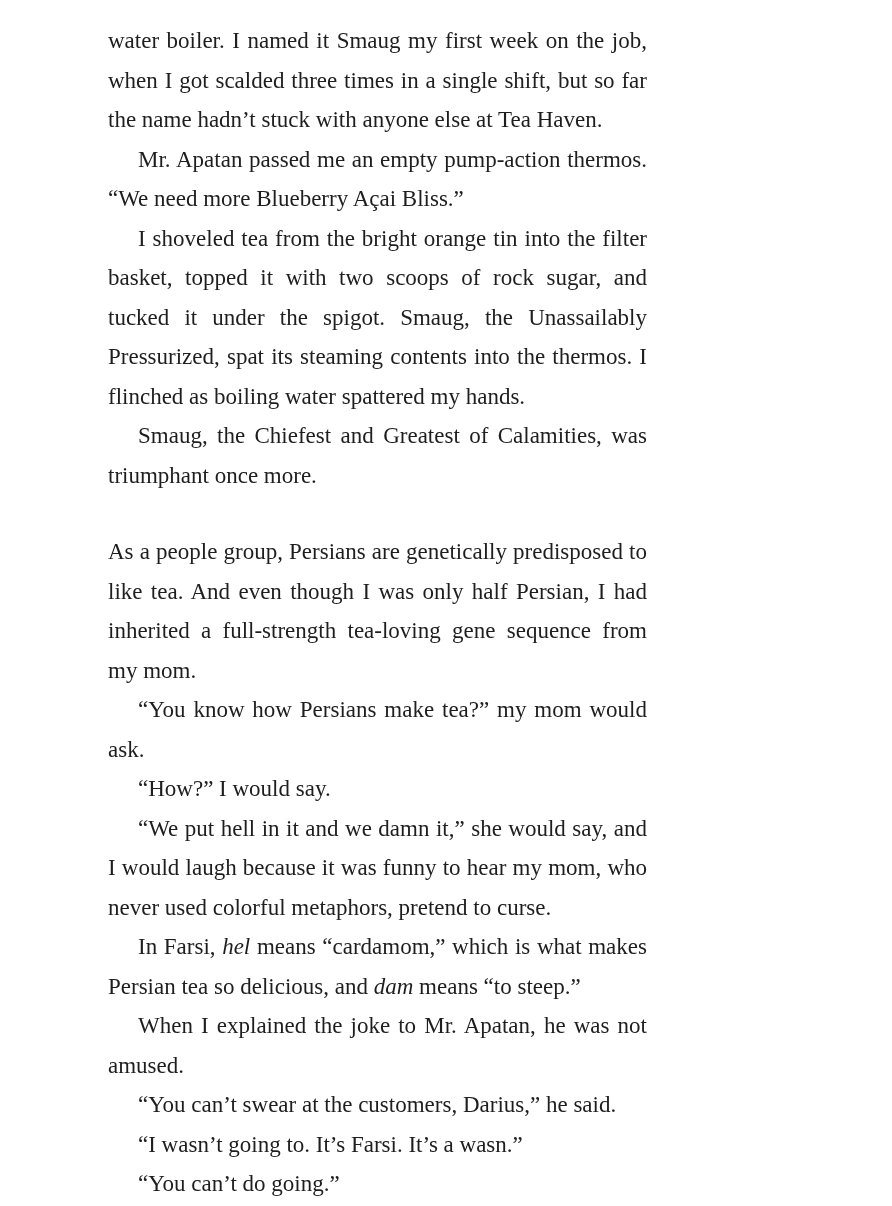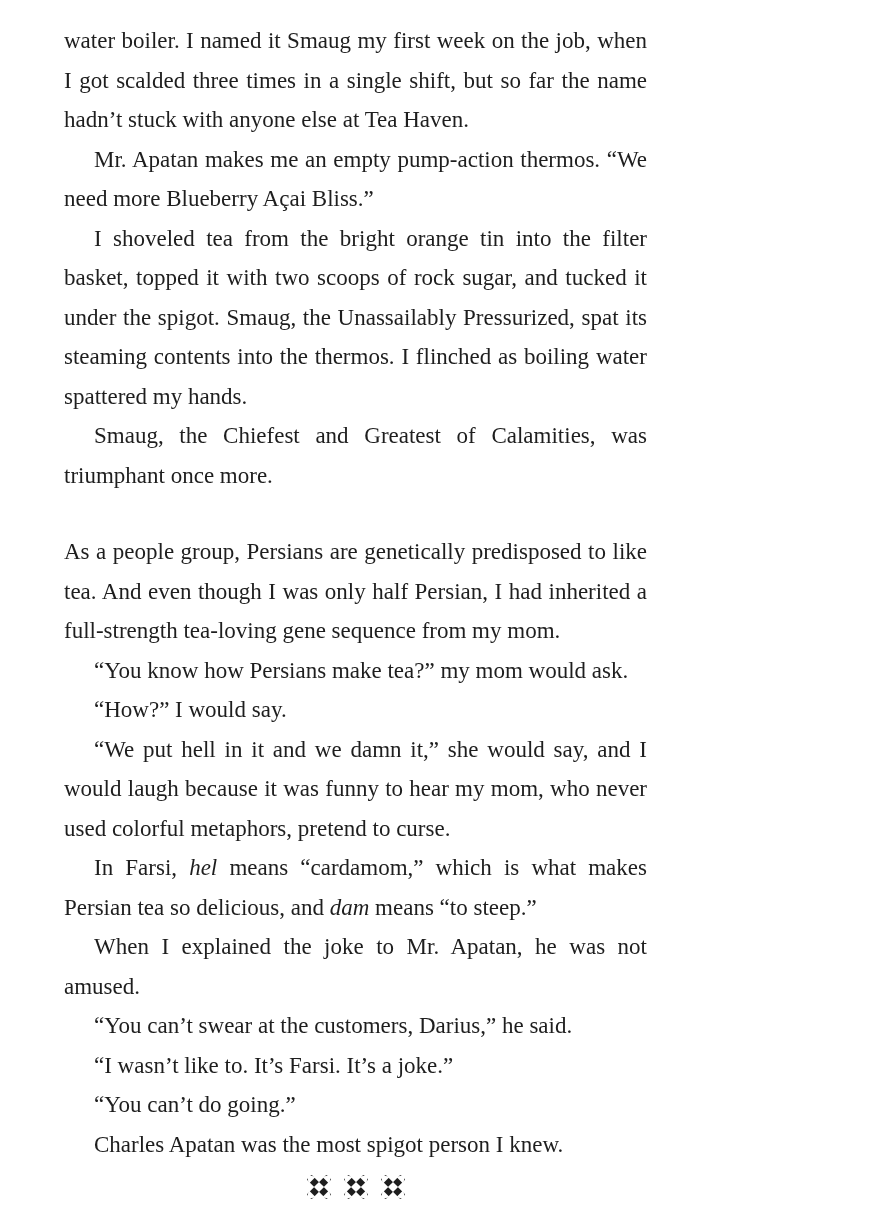--- a/index.html
+++ b/index.html
@@ -6,21 +6,21 @@
     margin: 0;
     padding: 0;
     background: #ffffff;
   }
   .book-page {
     position: relative;
     box-sizing: border-box;
     width: 752px;
     height: 1206px;
     background: #ffffff;
-    padding: 21px 105px 0 64px;
+    padding: 21px 105px 0 108px;
     font-family: "Liberation Serif", "DejaVu Serif", serif;
     color: #1e1e1e;
     overflow: hidden;
   }
   .text-block {
     font-size: 23px;
     line-height: 39.5px;
   }
   p.para {
     margin: 0;
@@ -48,31 +48,31 @@
     display: block;
     color: #1e1e1e;
   }
 </style>
 </head>
 <body>
 
 <div class="book-page">
   <div class="text-block" id="paragraphs">
       <p class="para"><span>water boiler. I named it Smaug my first week on the job, when I got scalded three times in a single shift, but so far the name hadn’t stuck with anyone else at Tea Haven.</span></p>
-      <p class="para indent"><span>Mr. Apatan makes me an empty pump-action thermos. “We need more Blueberry Açai Bliss.”</span></p>
+      <p class="para indent"><span>Mr. Apatan passed me an empty pump-action thermos. “We need more Blueberry Açai Bliss.”</span></p>
       <p class="para indent"><span>I shoveled tea from the bright orange tin into the filter basket, topped it with two scoops of rock sugar, and tucked it under the spigot. Smaug, the Unassailably Pressurized, spat its steaming contents into the thermos. I flinched as boiling water spattered my hands.</span></p>
       <p class="para indent"><span>Smaug, the Chiefest and Greatest of Calamities, was triumphant once more.</span></p>
       <p class="para section-break"><span>As a people group, Persians are genetically predisposed to like tea. And even though I was only half Persian, I had inherited a full-strength tea-loving gene sequence from my mom.</span></p>
       <p class="para indent"><span>“You know how Persians make tea?” my mom would ask.</span></p>
       <p class="para indent"><span>“How?” I would say.</span></p>
       <p class="para indent"><span>“We put hell in it and we damn it,” she would say, and I would laugh because it was funny to hear my mom, who never used colorful metaphors, pretend to curse.</span></p>
       <p class="para indent"><span>In Farsi, </span><em>hel</em><span> means “cardamom,” which is what makes Persian tea so delicious, and </span><em>dam</em><span> means “to steep.”</span></p>
       <p class="para indent"><span>When I explained the joke to Mr. Apatan, he was not amused.</span></p>
       <p class="para indent"><span>“You can’t swear at the customers, Darius,” he said.</span></p>
-      <p class="para indent"><span>“I wasn’t like to. It’s Farsi. It’s a joke.”</span></p>
+      <p class="para indent"><span>“I wasn’t going to. It’s Farsi. It’s a wasn.”</span></p>
       <p class="para indent"><span>“You can’t do going.”</span></p>
       <p class="para indent"><span>Charles Apatan was the most spigot person I knew.</span></p>
     </div>
   <div class="divider" id="divider">
       <svg class="orn" viewBox="0 0 24 24" xmlns="http://www.w3.org/2000/svg">
     <line x1="2" y1="2" x2="22" y2="22" stroke="currentColor" stroke-width="6.8"></line>
     <line x1="22" y1="2" x2="2" y2="22" stroke="currentColor" stroke-width="6.8"></line>
     <polygon fill="#ffffff" points="-1,-1 8.5,2 2,8.5"></polygon>
     <polygon fill="#ffffff" points="-1,-1 8.5,2 2,8.5" transform="rotate(90 12 12)"></polygon>
     <polygon fill="#ffffff" points="-1,-1 8.5,2 2,8.5" transform="rotate(180 12 12)"></polygon>

